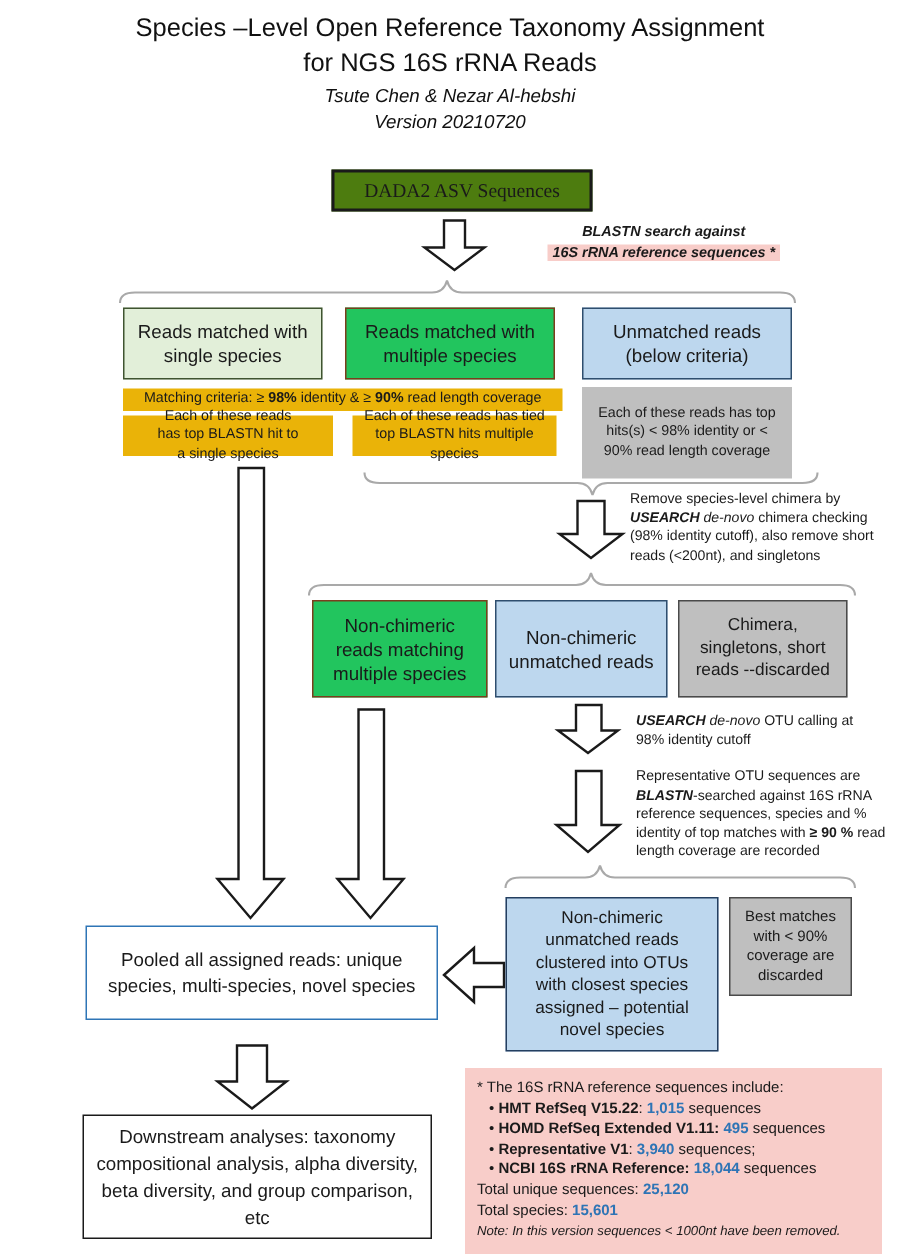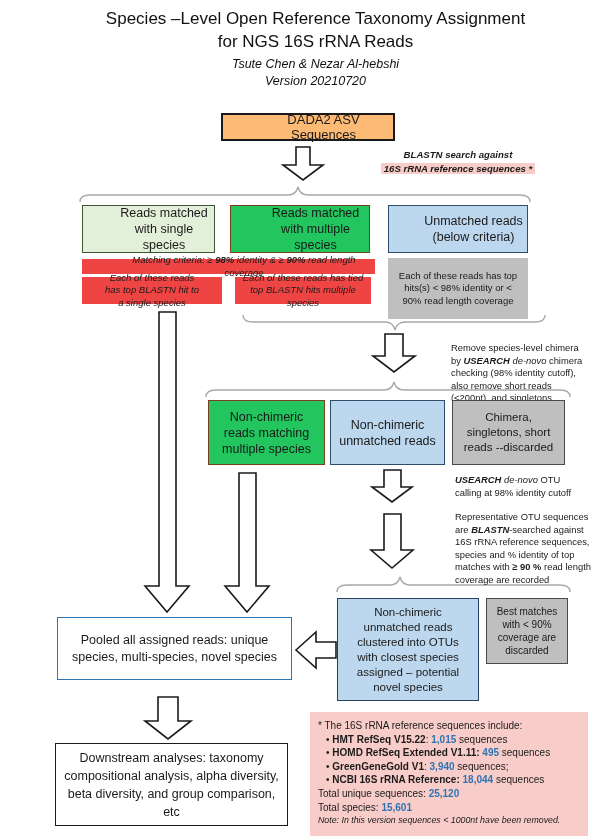--- a/index.html
+++ b/index.html
@@ -1,28 +1,28 @@
 <!DOCTYPE html>
 <html><head>
 <meta charset="utf-8">
 <style>
   html,body{margin:0;padding:0;background:#fff;}
   #canvas{position:relative;width:600px;height:840px;background:#fff;overflow:hidden;
           font-family:"Liberation Sans",sans-serif;color:#1a1a1a;}
   svg.layer{position:absolute;left:0;top:0;z-index:1;}
-  .abs{position:absolute;box-sizing:border-box;z-index:2;padding-left:31px;}
+  .abs{position:absolute;box-sizing:border-box;z-index:2;}
   .box{display:flex;align-items:center;justify-content:center;text-align:center;}
   .title{width:600px;text-align:center;font-size:17px;line-height:22px;color:#111;}
   .subtitle{width:600px;text-align:center;font-style:italic;font-size:12.5px;line-height:17px;color:#111;}
-  .b-black{border:2px solid #1a1a1a;background:#fdba74;}
+  .b-black{border:2px solid #1a1a1a;background:#4d7c0f;font-family:Liberation Serif, serif;}
   .green{background:#E2EFD9;border:1.7px solid #3F5430;}
   .orange{background:#22c55e;border:1.7px solid #7A3E1D;}
   .blue{background:#BDD7EE;border:1.7px solid #2F4E6E;}
   .grayb{background:#BFBFBF;border:1.7px solid #4A4A4A;}
-  .yellow{background:#ef4444;font-style:italic;}
+  .yellow{background:#eab308;}
   .pinkbg{background:#F8CDC9;}
   .fs12{font-size:12.5px;line-height:16px;}
   .fs11{font-size:11.5px;line-height:15px;}
   .small{font-size:9.5px;line-height:12.5px;}
   .ann{font-size:9.4px;line-height:12.6px;text-align:left;}
   .bi{font-weight:bold;font-style:italic;}
   .it{font-style:italic;}
   .bd{font-weight:bold;}
   .num{color:#2E74B5;font-weight:bold;}
   .pooled{background:#fff;border:1.6px solid #2E75B6;font-size:12.5px;line-height:17px;}
@@ -84,21 +84,21 @@
   <div class="abs box yellow small" style="left:82px;top:277px;width:140px;height:27px;padding:1px 22px;">
     <span>Each of these reads has top BLASTN hit to a single species</span>
   </div>
   <div class="abs box yellow small" style="left:235px;top:277px;width:136px;height:27px;padding:1px 6px;">
     <span>Each of these reads has tied top BLASTN hits multiple species</span>
   </div>
   <div class="abs box grayb small" style="left:388px;top:258px;width:140px;height:61px;padding:2px 8px;border:none;background:#BFBFBF;">
     <span>Each of these reads has top hits(s) &lt; 98% identity or &lt; 90% read length coverage</span>
   </div>
 
-  <div class="abs ann" style="left:420px;top:342px;width:168px;">
+  <div class="abs ann" style="left:420px;top:326px;width:168px;">
     <span>Remove species-level chimera by </span><span class="bi">USEARCH</span><span class="it"> de-novo</span><span> chimera checking (98% identity cutoff), also remove short reads (&lt;200nt), and singletons</span>
   </div>
 
   <div class="abs box orange fs12" style="left:208px;top:400px;width:117px;height:65px;padding:0 4px;">
     <span>Non-chimeric reads matching multiple species</span>
   </div>
   <div class="abs box blue fs12" style="left:330px;top:400px;width:115px;height:65px;padding:0 6px;">
     <span>Non-chimeric unmatched reads</span>
   </div>
   <div class="abs box grayb fs11" style="left:452px;top:400px;width:113px;height:65px;padding:0 4px;">
@@ -126,20 +126,20 @@
   </div>
 
   <div class="abs box downstream" style="left:55px;top:743px;width:233px;height:83px;padding:0 8px;">
     <span>Downstream analyses: taxonomy compositional analysis, alpha diversity, beta diversity, and group comparison, etc</span>
   </div>
 
   <div class="abs pinkbg legend" style="left:310px;top:712px;width:278px;height:124px;">
     <div>* The 16S rRNA reference sequences include:</div>
     <div class="ind"><span>•</span> <span class="bd">HMT RefSeq V15.22</span><span>: </span><span class="num">1,015</span><span> sequences</span></div>
     <div class="ind"><span>•</span> <span class="bd">HOMD RefSeq Extended V1.11:</span><span> </span><span class="num">495</span><span> sequences</span></div>
-    <div class="ind"><span>•</span> <span class="bd">GreenGeneGold V1</span><span>: </span><span class="num">3,940</span><span> sequences;</span></div>
+    <div class="ind"><span>•</span> <span class="bd">Representative V1</span><span>: </span><span class="num">3,940</span><span> sequences;</span></div>
     <div class="ind"><span>•</span> <span class="bd">NCBI 16S rRNA Reference:</span><span> </span><span class="num">18,044</span><span> sequences</span></div>
     <div><span>Total unique sequences: </span><span class="num">25,120</span></div>
     <div><span>Total species: </span><span class="num">15,601</span></div>
     <div class="legendnote">Note: In this version sequences &lt; 1000nt have been removed.</div>
   </div>
 
 </div>
 
 </body></html>

